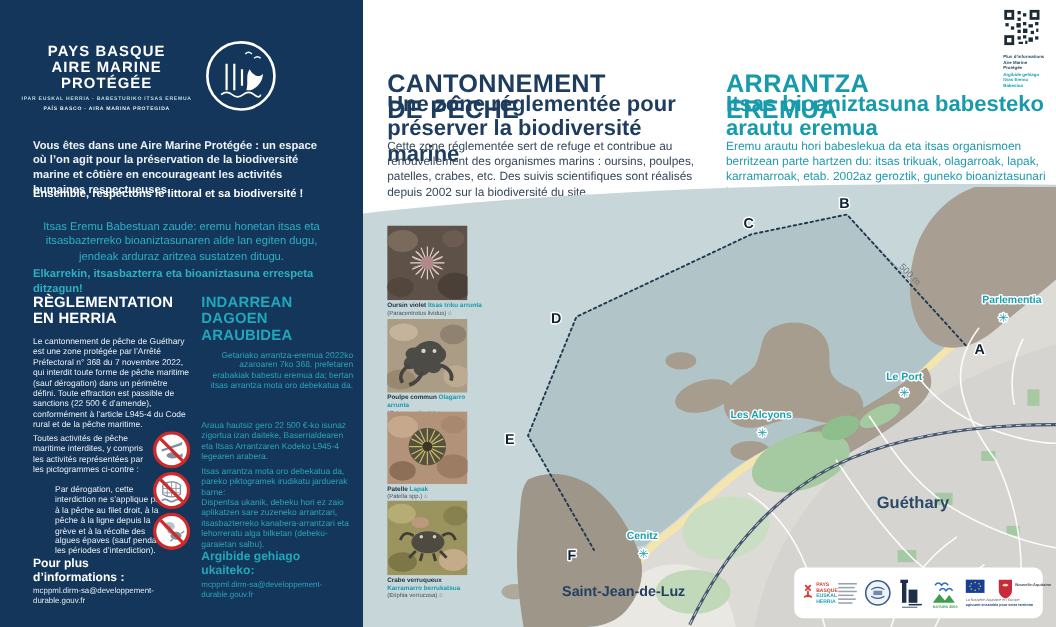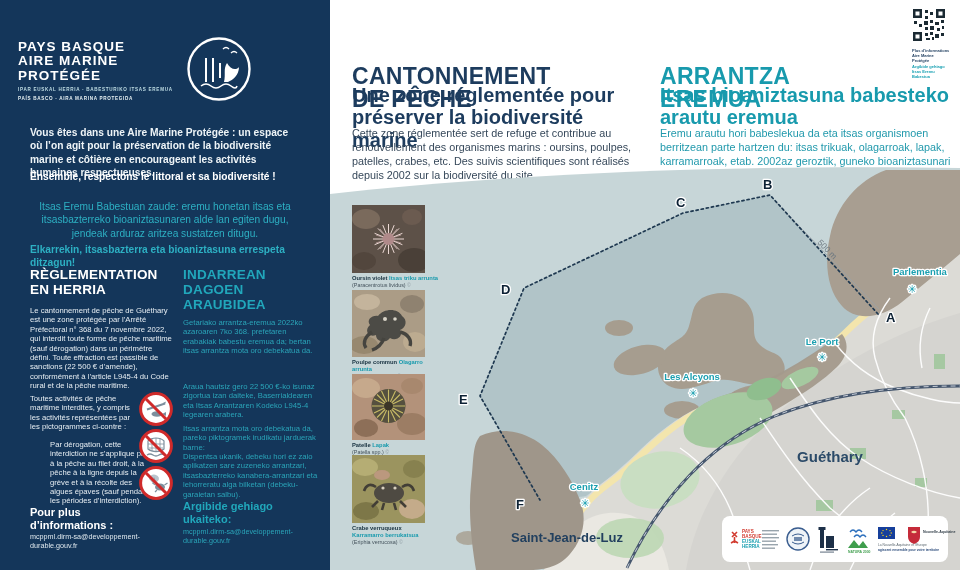--- a/index.html
+++ b/index.html
@@ -1,21 +1,21 @@
 <!DOCTYPE html>
 <html><head>
 <meta charset="utf-8">
 <style>
   html,body{margin:0;padding:0;}
   body{width:960px;height:570px;position:relative;overflow:hidden;background:#ffffff;
        font-family:"Liberation Sans",sans-serif;-webkit-font-smoothing:antialiased;}
   .abs{position:absolute;}
   
   .sidebar{position:absolute;left:0;top:0;width:330px;height:570px;background:#14365a;z-index:30;}
-  .brand-text{position:absolute;left:18px;top:40px;width:158px;text-align:left;color:#fff;}
+  .brand-text{position:absolute;left:18px;top:40px;width:158px;text-align:center;color:#fff;}
   .brand-line{font-size:13.5px;font-weight:800;letter-spacing:1px;line-height:1.06;}
   .brand-sub{font-size:4.6px;letter-spacing:.7px;font-weight:700;color:#bfdde4;margin-top:4px;line-height:1.5;}
   .brand-sub2{font-size:4.6px;letter-spacing:.7px;font-weight:700;color:#e8f2f4;margin-top:2px;line-height:1.5;}
   .intro{position:absolute;left:30px;width:270px;color:#eef4f7;font-size:10.2px;line-height:1.32;}
   .intro.b{font-weight:700;color:#ffffff;}
   .intro.eu{color:#2db0c3;}
   .col-h{position:absolute;font-size:13.5px;font-weight:800;line-height:1.1;letter-spacing:.2px;}
   .col-h.fr{color:#ffffff;}
   .col-h.eu{color:#21a7bb;}
   .col-p{position:absolute;font-size:7.7px;line-height:1.22;}
@@ -233,21 +233,21 @@
   <div class="intro eu b" style="top:243px;color:#2db0c3;">Elkarrekin, itsasbazterra eta bioaniztasuna errespeta ditzagun!</div>
 
   <div class="col-h fr" style="left:30px;top:268px;width:145px;">RÈGLEMENTATION EN HERRIA</div>
   <div class="col-p fr" style="left:30px;top:306px;width:142px;">Le cantonnement de pêche de Guéthary est une zone protégée par l’Arrêté Préfectoral n° 368 du 7 novembre 2022, qui interdit toute forme de pêche maritime (sauf dérogation) dans un périmètre défini. Toute effraction est passible de sanctions (22 500 € d’amende), conformément à l’article L945-4 du Code rural et de la pêche maritime.</div>
   <div class="col-p fr" style="left:30px;top:394px;width:104px;">Toutes activités de pêche maritime interdites, y compris les activités représentées par les pictogrammes ci-contre :</div>
   <div class="col-p fr" style="left:30px;top:440px;width:104px;margin-left:20px;">Par dérogation, cette interdiction ne s’applique pas à la pêche au filet droit, à la pêche à la ligne depuis la grève et à la récolte des algues épaves (sauf pendant les périodes d’interdiction).</div>
   <div class="contact-h fr" style="left:30px;top:506px;width:130px;">Pour plus d’informations :</div>
   <div class="email fr" style="left:30px;top:532px;width:140px;">mcppml.dirm-sa@developpement-durable.gouv.fr</div>
 
   <div class="col-h eu" style="left:183px;top:268px;width:110px;">INDARREAN DAGOEN ARAUBIDEA</div>
-  <div class="col-p eu" style="left:183px;top:318px;width:138px;">Getariako arrantza-eremua 2022ko azaroaren 7ko 368. prefetaren erabakiak babestu eremua da; bertan itsas arrantza mota oro debekatua da.</div>
+  <div class="col-p eu" style="left:183px;top:318px;width:138px;text-align:right;">Getariako arrantza-eremua 2022ko azaroaren 7ko 368. prefetaren erabakiak babestu eremua da; bertan itsas arrantza mota oro debekatua da.</div>
   <div class="col-p eu" style="left:183px;top:382px;width:138px;">Araua hautsiz gero 22 500 €-ko isunaz zigortua izan daiteke, Baserrialdearen eta Itsas Arrantzaren Kodeko L945-4 legearen arabera.</div>
   <div class="col-p eu" style="left:183px;top:424px;width:138px;">Itsas arrantza mota oro debekatua da, pareko piktogramek irudikatu jarduerak barne:</div>
   <div class="col-p eu" style="left:183px;top:452px;width:138px;">Dispentsa ukanik, debeku hori ez zaio aplikatzen sare zuzeneko arrantzari, itsasbazterreko kanabera-arrantzari eta lehorreratu alga bilketan (debeku-garaietan salbu).</div>
   <div class="contact-h eu" style="left:183px;top:500px;width:130px;">Argibide gehiago ukaiteko:</div>
   <div class="email eu" style="left:183px;top:527px;width:140px;">mcppml.dirm-sa@developpement-durable.gouv.fr</div>
 
   <div class="picto-col">
     <svg width="34" height="34" viewBox="0 0 34 34">
       <circle cx="17" cy="17" r="15.4" fill="#ffffff"></circle>
       <path d="M8,17.5 L26,11.5" stroke="#7d8f9d" stroke-width="2"></path>

